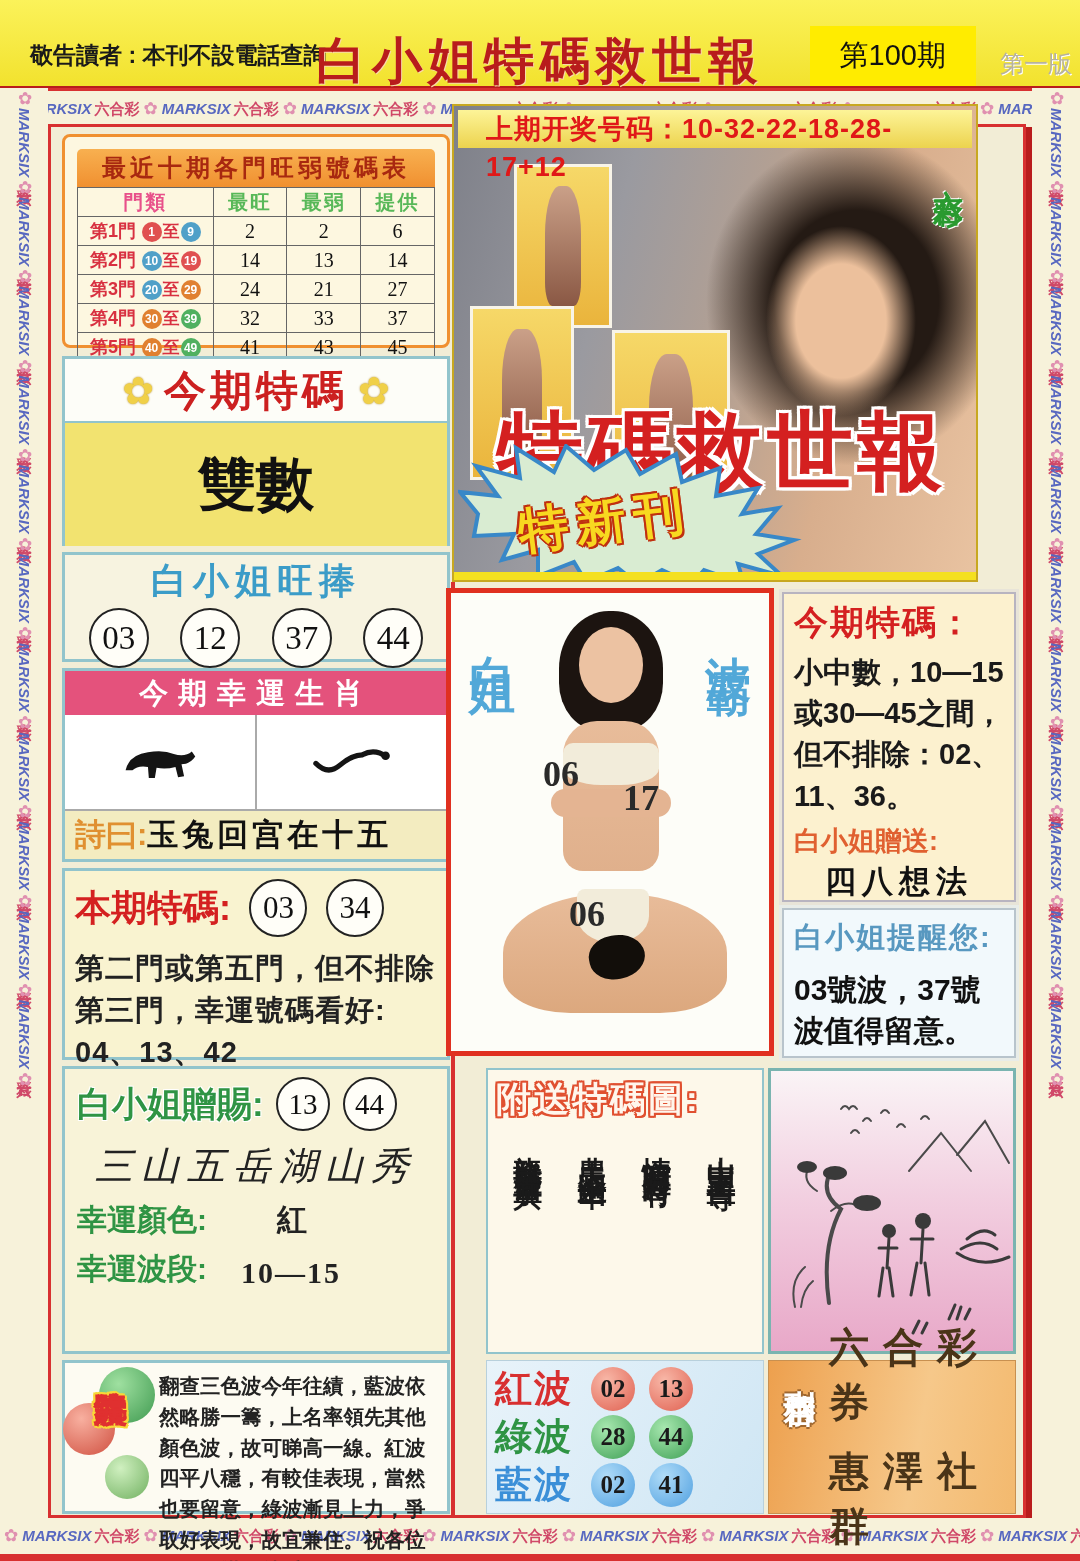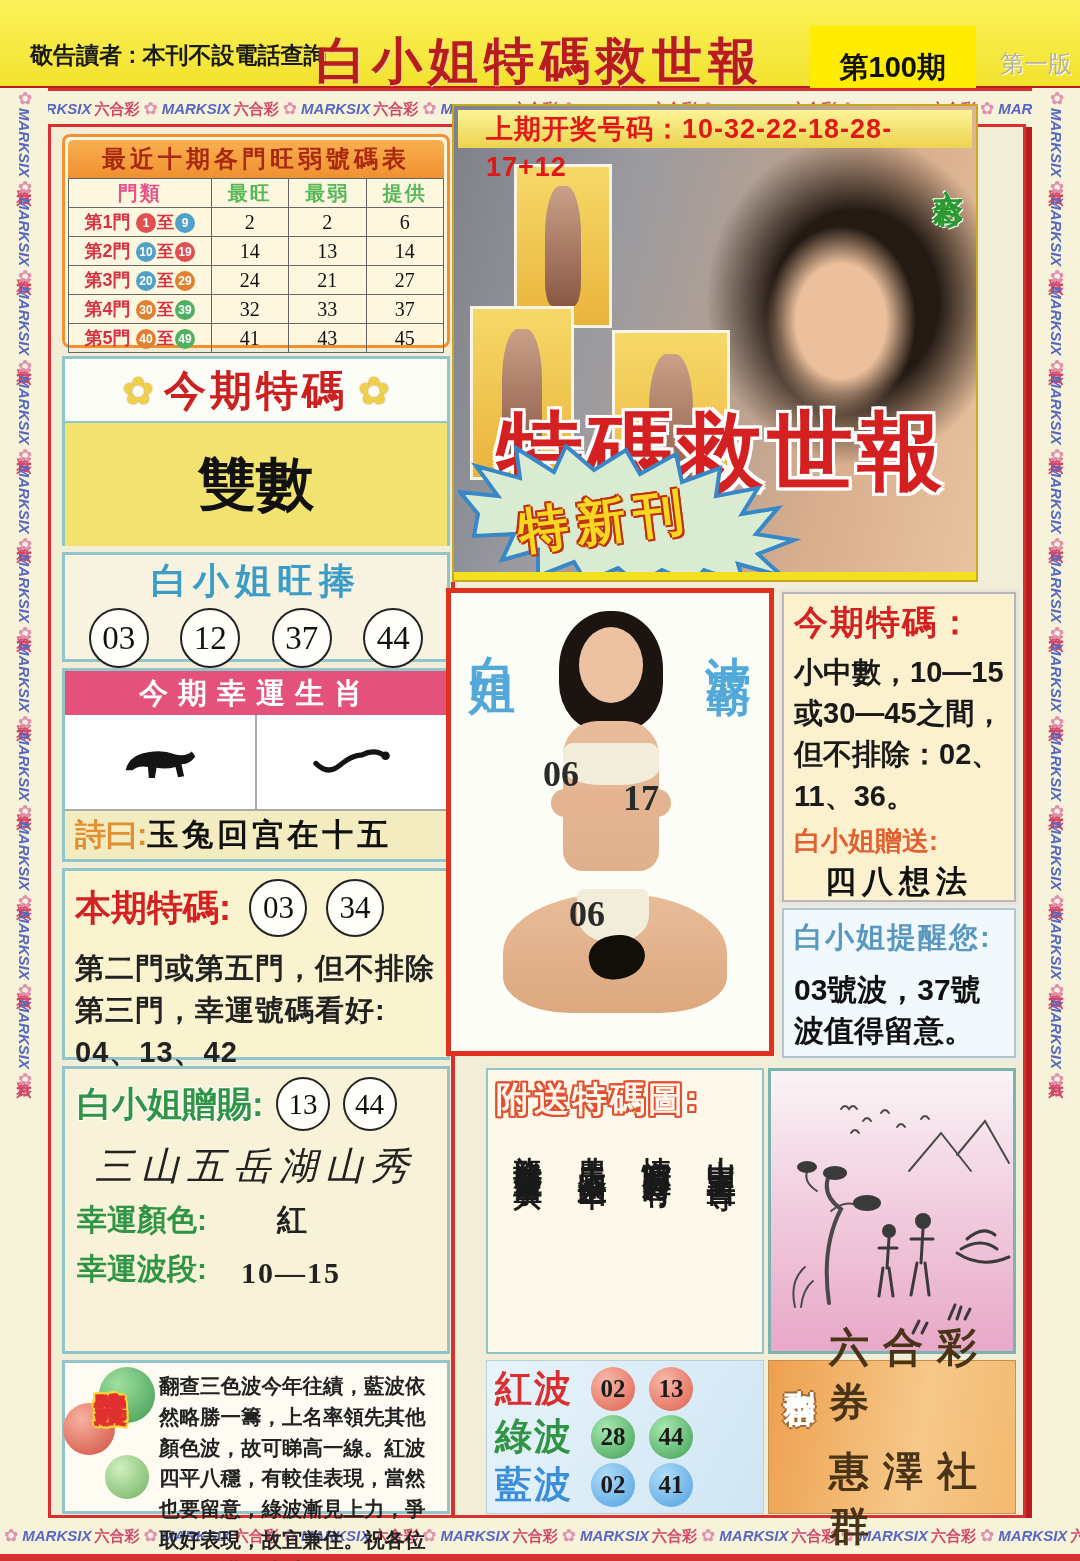--- a/index.html
+++ b/index.html
@@ -4,21 +4,21 @@
 <style>
   html,body{margin:0;padding:0;}
   body{font-family:"Liberation Sans","DejaVu Sans",sans-serif;background:#e8e4d0;}
   #page{position:relative;width:1080px;height:1561px;background:#b91c1c;overflow:hidden;}
 
   
   .hdr{position:absolute;left:0;top:0;width:1080px;height:86px;background:linear-gradient(#fbf25a,#f2e22e);}
   .hdr-notice{position:absolute;left:30px;top:40px;font-size:23px;font-weight:bold;color:#1a1a1a;}
   .hdr-title{position:absolute;left:50%;transform:translateX(-50%);top:28px;font-family:"Liberation Serif","DejaVu Serif",serif;
     font-size:50px;font-weight:bold;color:#b81c1c;letter-spacing:6px;text-shadow:1px 1px 0 #f8d8a8;text-align:right;}
-  .hdr-issue{position:absolute;right:104px;top:26px;background:#ffec00;padding:22px 30px;font-size:29px;font-weight:bold;color:#111;}
+  .hdr-issue{position:absolute;right:104px;top:26px;background:#ffec00;padding:10px 30px;font-size:29px;font-weight:normal;color:#111;}
   .hdr-edition{position:absolute;right:8px;top:48px;font-size:24px;color:#b6b2a0;text-shadow:1px 1px 0 #fff;}
 
   
   .ms-strip{position:absolute;background:#f7f2da;color:#5868c0;font-size:15px;font-weight:bold;overflow:hidden;white-space:nowrap;}
   .strip-h{left:0;width:1080px;height:36px;line-height:36px;}
   .strip-top{top:88px;border-top:3px solid #d83030;}
   .strip-bottom{top:1518px;border-bottom:2px solid #d83030;}
   .strip-v{top:88px;width:48px;height:1430px;writing-mode:vertical-rl;text-orientation:mixed;line-height:48px;}
   .strip-left{left:0;}
   .strip-right{left:1032px;}
@@ -28,21 +28,21 @@
   .red-bar{position:absolute;left:0;top:1554px;width:1080px;height:7px;background:#d83030;}
 
   
   .main-frame{position:absolute;left:48px;top:124px;width:978px;height:1394px;background:#f2edd6;border:3px solid #d83030;box-sizing:border-box;}
   .v-divider{position:absolute;left:451px;top:582px;width:4px;height:936px;background:#d83030;}
 
   .box{position:absolute;box-sizing:border-box;}
   .serif{font-family:"Liberation Serif","DejaVu Serif",serif;}
 
   
-  .tbl-box{left:62px;top:134px;width:388px;height:214px;background:#fdf7e0;border:3px solid #f09030;border-radius:8px;padding:3px;}
+  .tbl-box{left:62px;top:134px;width:388px;height:214px;background:#fdf7e0;border:3px solid #f09030;border-radius:8px;padding:12px;}
   .tbl-title{background:linear-gradient(#f8b050,#f09030);color:#a82810;font-weight:bold;font-size:24px;letter-spacing:4px;
     text-align:center;height:38px;line-height:38px;border-radius:5px 5px 0 0;}
   table.hot{width:100%;border-collapse:collapse;table-layout:fixed;}
   table.hot td,table.hot th{border:1px solid #666;text-align:center;padding:0;height:28px;font-size:20px;}
   table.hot th{color:#58b858;font-weight:bold;letter-spacing:2px;}
   table.hot th.first{color:#e8508a;}
   table.hot col.c0{width:38%;}
   .gate-label{color:#d83040;font-weight:bold;font-size:18px;}
   .gate-word{color:#d83040;font-weight:bold;font-size:17px;margin:0 1px;}
   .ball{display:inline-block;width:20px;height:20px;line-height:20px;border-radius:50%;color:#fff;font-size:12px;font-weight:bold;vertical-align:middle;}

